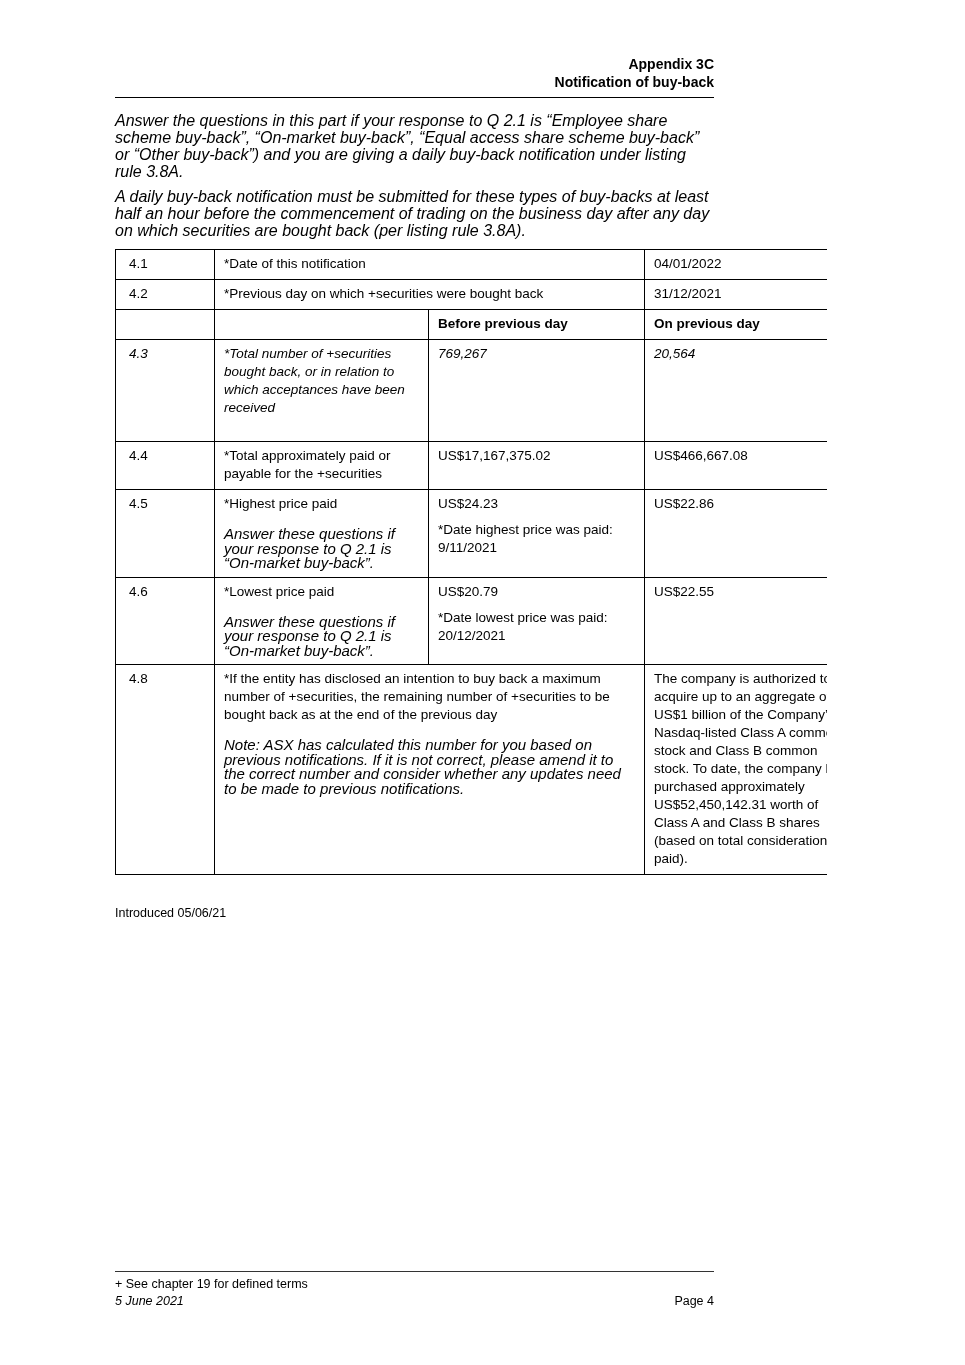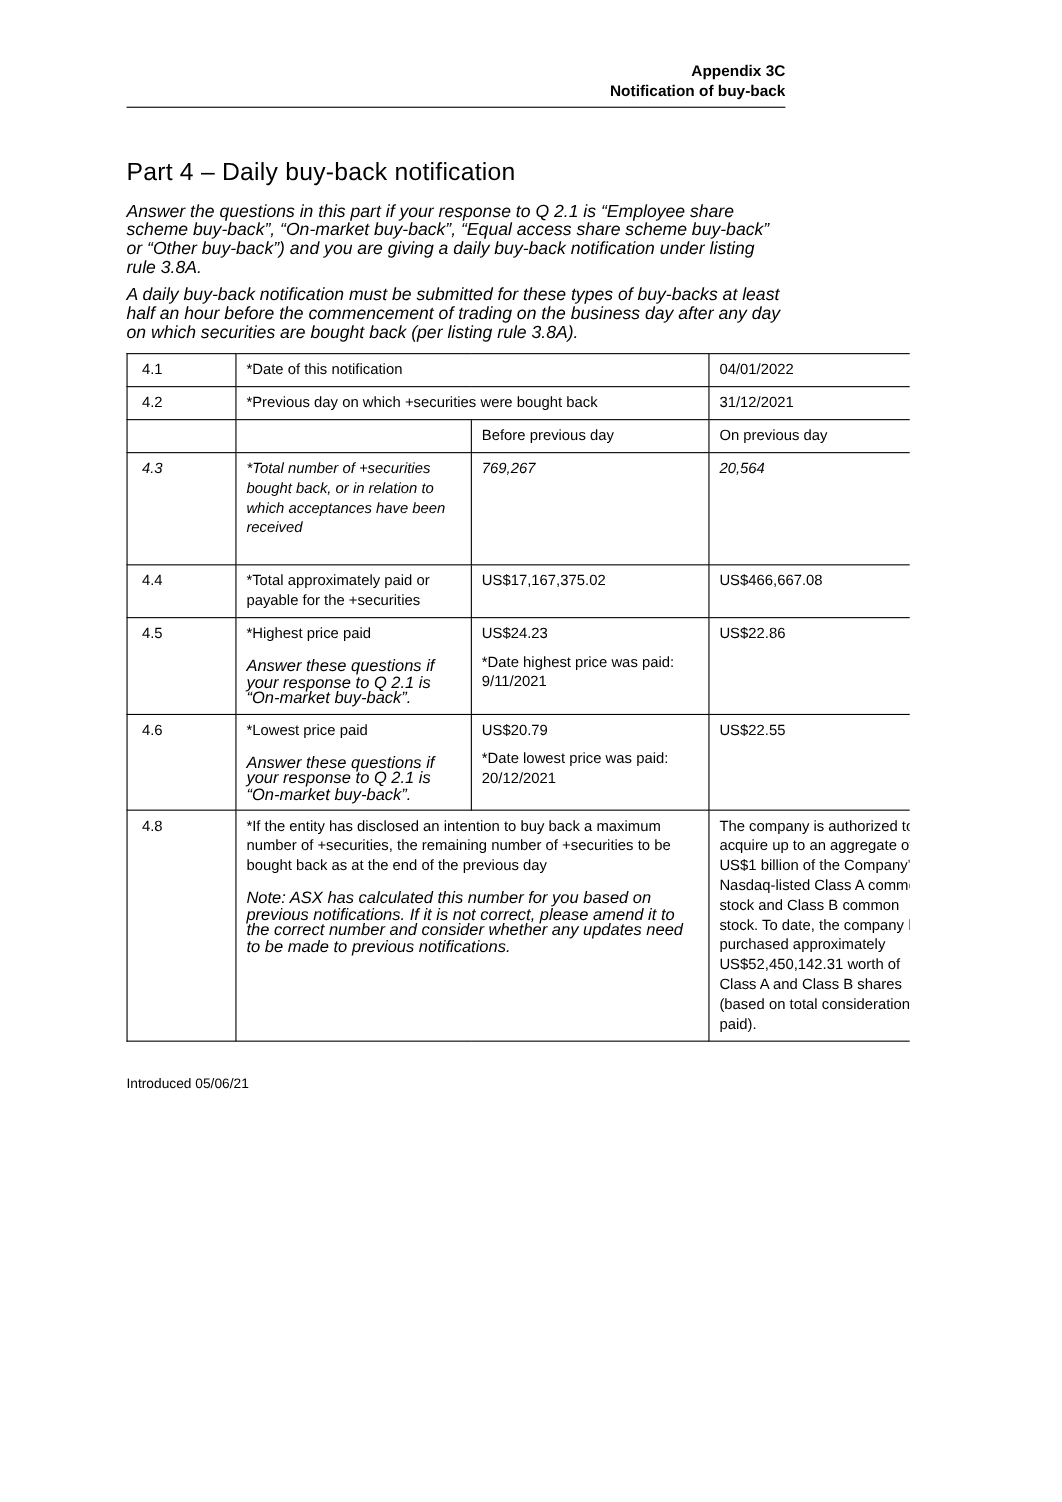--- a/index.html
+++ b/index.html
@@ -51,21 +51,21 @@
     border-radius: 15px;
   }
   table.buyback td {
     border: 1px solid #000;
     vertical-align: top;
     font-size: 13.5px;
     line-height: 18px;
     padding: 5px 8px 6px 9px;
   }
   table.buyback td.num { padding-left: 13px; }
-  table.buyback td.colhead { font-weight: normal; }
+  table.buyback td.colhead { font-weight: bold; }
   tr.r-short td { height: 30px; }
   tr.r-colhead td { height: 29px; }
   tr.r-443 td { height: 102px; font-style: italic; }
   tr.r-445 td, tr.r-446 td { height: 80px; }
   td .note {
     font-style: italic;
     font-size: 15px;
     line-height: 14.5px;
     margin-top: 14px;
   }
@@ -96,21 +96,20 @@
 </head>
 <body>
 
 <div class="page">
 
   <div class="doc-header">
     <div>Appendix 3C</div>
     <div>Notification of buy-back</div>
   </div>
 
-  <h1 class="part-title">Part 4 – Daily buy-back notification</h1>
 
   <div class="intro">
     <p>Answer the questions in this part if your response to Q 2.1 is “Employee share scheme buy-back”, “On-market buy-back”, “Equal access share scheme buy-back” or “Other buy-back”) and you are giving a daily buy-back notification under listing rule 3.8A.</p>
     <p>A daily buy-back notification must be submitted for these types of buy-backs at least half an hour before the commencement of trading on the business day after any day on which securities are bought back (per listing rule 3.8A).</p>
   </div>
 
   <table class="buyback">
     <colgroup>
       <col style="width:99px">
       <col style="width:214px">
@@ -176,14 +175,21 @@
           <p>*If the entity has disclosed an intention to buy back a maximum number of +securities, the remaining number of +securities to be bought back as at the end of the previous day</p>
           <p class="note">Note: ASX has calculated this number for you based on previous notifications. If it is not correct, please amend it to the correct number and consider whether any updates need to be made to previous notifications.</p>
         </td>
         <td class="tall-value">The company is authorized to acquire up to an aggregate of US$1 billion of the Company’s Nasdaq-listed Class A common stock and Class B common stock. To date, the company has purchased approximately US$52,450,142.31 worth of Class A and Class B shares (based on total consideration paid).</td>
       </tr>
     </tbody>
   </table>
 
   <div class="introduced">Introduced 05/06/21</div>
 
+  <div class="page-footer">
+    <div>+ See chapter 19 for defined terms</div>
+    <div class="row2">
+      <span class="date">5 June 2021</span>
+      <span>Page 4</span>
+    </div>
+  </div>
 
 </div>
 
 </body></html>

